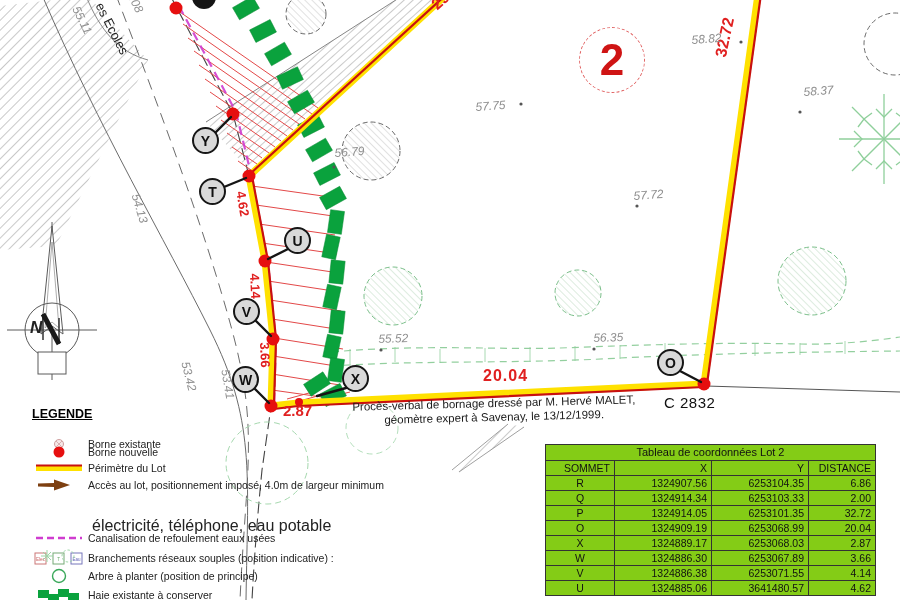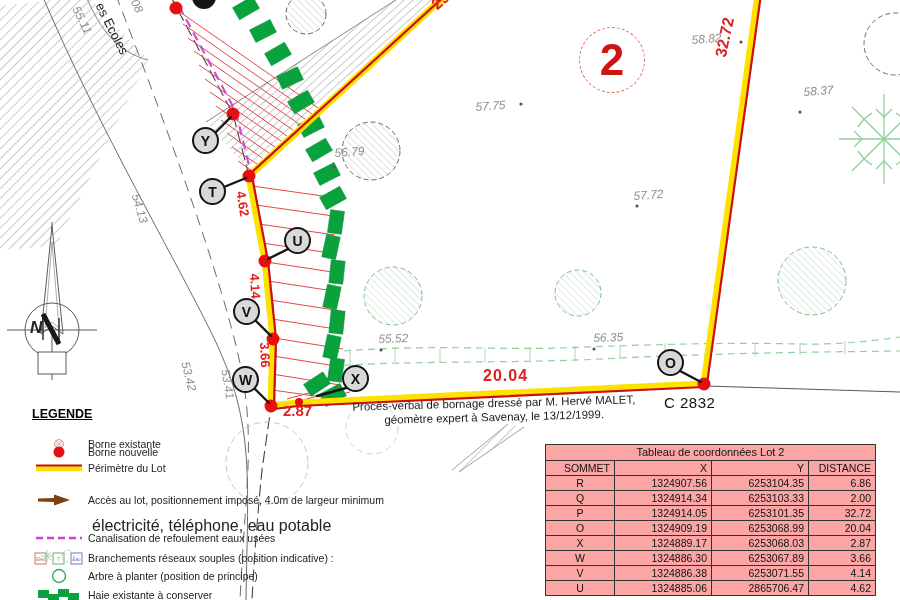--- a/index.html
+++ b/index.html
@@ -22,21 +22,21 @@
         letter-spacing:.5px;}
   .note{position:absolute;left:338px;top:396px;width:312px;text-align:center;font-size:11.5px;
         line-height:14px;color:#1c1c1c;transform:rotate(-1.5deg);z-index:3;}
   .legend-title{position:absolute;left:32px;top:407px;font-size:12.5px;font-weight:bold;color:#000000;
         text-decoration:underline;z-index:4;}
   .lrow{position:absolute;left:30px;display:flex;align-items:center;z-index:4;height:15px;}
   .lrow .ic{width:58px;flex:0 0 58px;display:flex;justify-content:center;}
   .lrow .lt{font-size:10.5px;color:#222;white-space:nowrap;}
   .lt2{position:absolute;left:92px;top:517px;font-size:16px;color:#222;z-index:4;white-space:nowrap;}
   .tbl{position:absolute;left:545px;top:444px;border-collapse:collapse;font-size:10.5px;color:#111;
-        background:#fca5a5;z-index:4;}
+        background:#84cc16;z-index:4;}
   .tbl td,.tbl th{border:1px solid #333;padding:0 4px;height:14px;line-height:13px;font-weight:normal;}
   .tbl .ttl{text-align:center;height:15px;font-size:11px;}
   .tbl .hdr{text-align:right;}
   .tbl .som{text-align:center;width:60px;}
   .tbl .num{text-align:right;width:88px;}
   .tbl .dst{text-align:right;width:58px;}
 </style>
 </head>
 <body>
 
@@ -298,21 +298,21 @@
   <div class="lrow" style="top:460px;">
     <span class="ic">
         <svg width="50" height="14">
       <rect x="2" y="4" width="46" height="6" fill="#ffe100"></rect>
       <line x1="2" y1="4.5" x2="48" y2="4.5" stroke="#c81010" stroke-width="1.8"></line>
     </svg>
       </span>
     <span class="lt">Périmètre du Lot</span>
   </div>
 
-  <div class="lrow" style="top:492px;">
+  <div class="lrow" style="top:477px;">
     <span class="ic">
         <svg width="50" height="14">
       <path d="M 4,5.5 L 20,5 L 20,1.5 L 36,7 L 20,12.5 L 20,9 L 4,8.5 Z" fill="#7d3f10"></path>
     </svg>
       </span>
     <span class="lt">Accès au lot, positionnement imposé, 4.0m de largeur minimum</span>
   </div>
 
   <div class="lrow" style="top:502px;margin-top:48px;">
     <span class="ic">
@@ -423,21 +423,21 @@
       </tr>
       <tr>
         <td class="som">V</td>
         <td class="num">1324886.38</td>
         <td class="num">6253071.55</td>
         <td class="dst">4.14</td>
       </tr>
       <tr>
         <td class="som">U</td>
         <td class="num">1324885.06</td>
-        <td class="num">2865706.47</td>
+        <td class="num">3641480.57</td>
         <td class="dst">4.62</td>
       </tr>
     </tbody>
   </table>
 
   <div style="position:absolute;left:30px;top:318px;font-size:17px;font-weight:bold;font-style:italic;
               color:#222;z-index:2;">N</div>
 
 </div>
 

